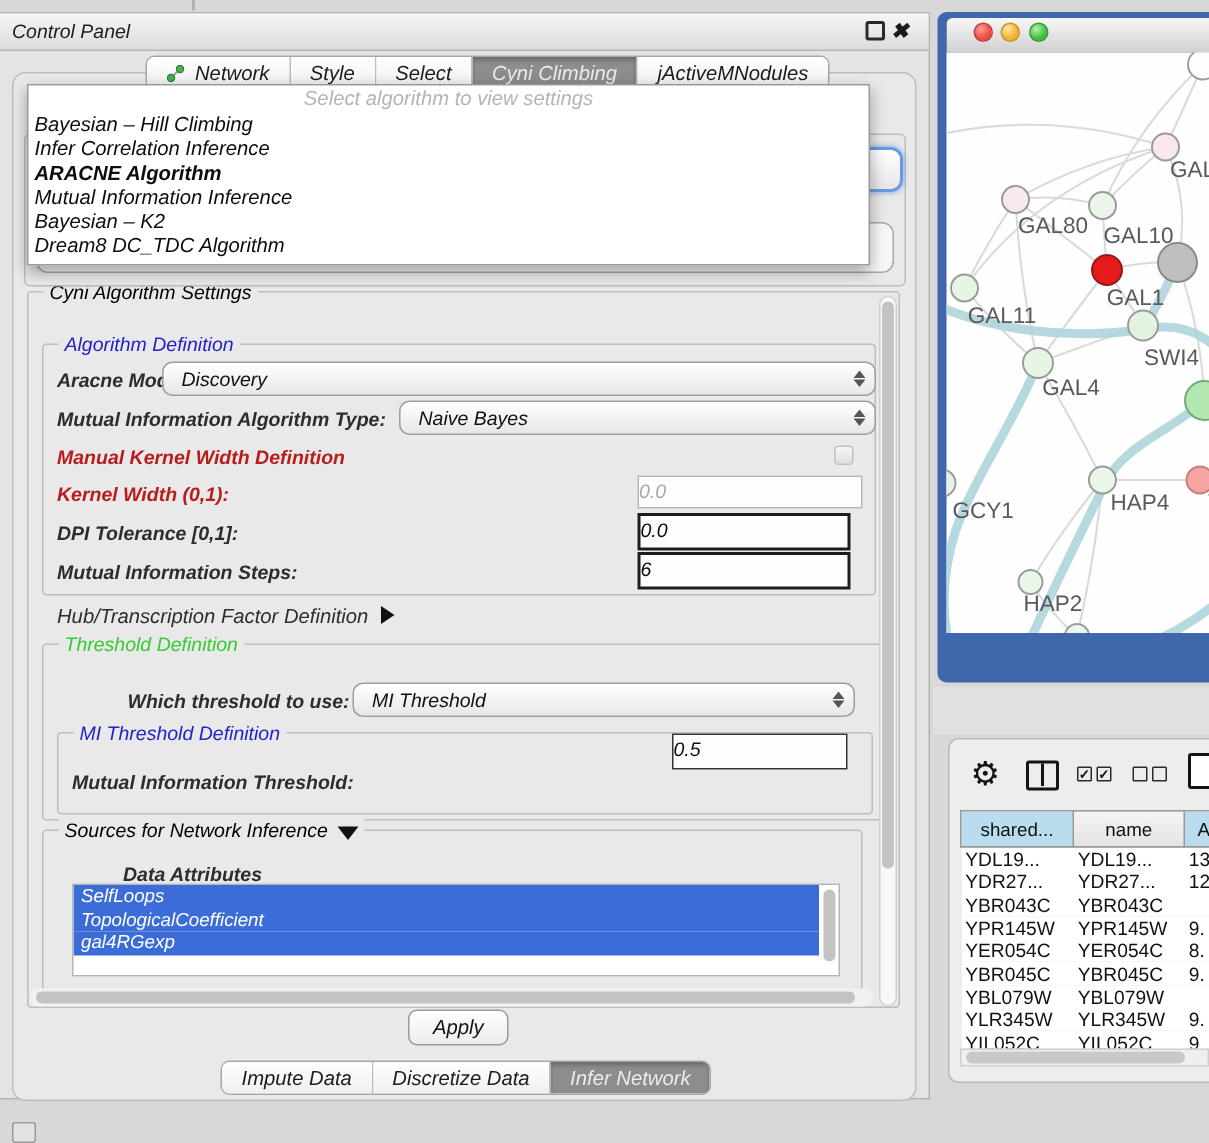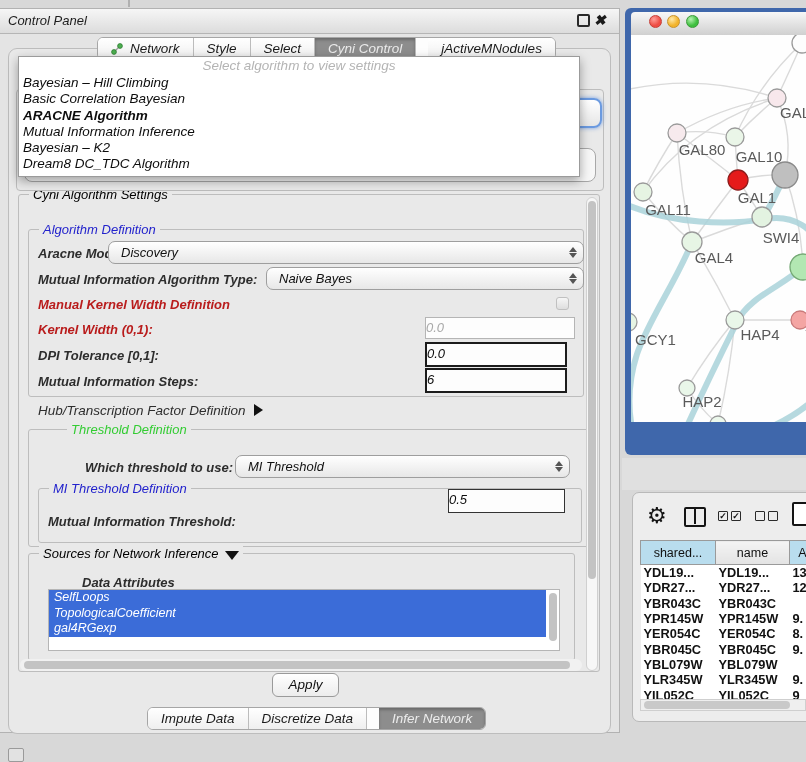--- a/index.html
+++ b/index.html
@@ -11,40 +11,40 @@
   #cp-titlebar{left:0;top:0;width:100%;height:24px;background:linear-gradient(#f6f6f6,#dcdcdc);border-bottom:1px solid #b5b5b5;}
   #cp-title{left:8px;top:4px;font-size:13px;color:#1c1c1c;}
   .winbtn{top:5px;width:13px;height:13px;}
   #float-icon{left:577px;border:2px solid #2a2a2a;border-radius:2px;box-sizing:border-box;}
   #close-icon{left:594px;font-size:14px;font-weight:bold;color:#1a1a1a;line-height:13px;}
   
   #cp-panel{left:8px;top:39px;width:603px;height:686px;background:#e9e9e9;border:1px solid #bdbdbd;border-radius:9px;box-sizing:border-box;}
   
   .tabbar{display:flex;height:23px;border:1px solid #a6a6a6;border-radius:6px;overflow:hidden;background:#fdfdfd;box-sizing:border-box;}
   .tab{display:flex;align-items:center;padding:0 13px;font-size:13.5px;color:#1b1b1b;background:linear-gradient(#ffffff,#efefef);border-right:1px solid #bcbcbc;white-space:nowrap;}
-  .tab:last-child{border-right:none;margin-left:12px;}
+  .tab:last-child{border-right:none;}
   .tab.selected{background:#8d8d8d;color:#ececec;box-shadow:inset 0 2px 3px rgba(0,0,0,.25);}
   #tabbar{left:97px;top:28px;}
   #bottom-tabbar{left:147px;top:698px;}
   .net-icon{width:13px;height:12px;margin-right:6px;display:inline-block;}
   
   #algo-dd{left:18px;top:47px;width:560px;background:#ffffff;border:1px solid #9b9b9b;box-shadow:0 4px 10px rgba(0,0,0,.35);z-index:30;padding-bottom:3px;}
   #algo-prompt{text-align:center;color:#b4b4b4;font-size:13.5px;height:18px;line-height:18px;}
   .algo-item{font-size:13.5px;color:#0d0d0d;line-height:16.3px;padding-left:4px;white-space:nowrap;}
   .algo-item.selected{font-weight:bold;}
   
   #bg-group{left:16px;top:80px;width:588px;height:102px;border:1px solid #bdbdbd;border-radius:4px;box-sizing:border-box;z-index:1;}
   #bg-combo{left:24px;top:139px;width:572px;height:34px;border:1px solid #a8a8a8;border-radius:8px;background:#f7f7f7;box-sizing:border-box;z-index:2;}
   #bg-combo span{position:absolute;left:16px;top:8px;font-size:13px;color:#9a9a9a;}
   #bg-stepper{left:558px;top:89px;width:44px;height:30px;border:2px solid #6b9ae0;border-radius:8px;background:linear-gradient(#ffffff,#e6e6e6);box-sizing:border-box;z-index:2;box-shadow:0 0 4px rgba(90,140,220,.8);}
   
   .groupbox{border:1px solid #bdbdbd;border-radius:3px;box-sizing:border-box;}
   .grouptitle{position:absolute;top:-8px;left:10px;background:#e9e9e9;padding:0 4px;font-size:13px;white-space:nowrap;}
   .blue-title{color:#2222cc;}
-  .green-title{color:#33cc33;margin-left:28px;}
+  .green-title{color:#33cc33;}
   .lbl{position:absolute;font-size:13px;font-weight:bold;color:#2d2d2d;white-space:nowrap;}
   .lbl.disabled{color:#b91c1c;}
   
   .combo{position:absolute;height:23px;border:1px solid #9e9e9e;border-radius:7px;background:linear-gradient(#ffffff,#e7e7e7);box-sizing:border-box;display:flex;align-items:center;}
   .combo .val{flex:1;font-size:13px;color:#111;padding-left:12px;}
   .combo .arrows{width:20px;display:flex;flex-direction:column;align-items:center;justify-content:center;gap:1px;}
   .tri-up{width:0;height:0;border-left:4px solid transparent;border-right:4px solid transparent;border-bottom:5px solid #555;}
   .tri-dn{width:0;height:0;border-left:4px solid transparent;border-right:4px solid transparent;border-top:5px solid #555;}
   
   .field{position:absolute;background:#fdfdfd;border:1px solid #b5b5b5;box-sizing:border-box;font-size:13px;color:#0c0c0c;padding:2px 6px 0 0;}
@@ -83,21 +83,21 @@
   #gear-icon{left:647px;top:504px;font-size:22px;line-height:24px;}
   #cols-icon{left:684px;top:507px;width:22px;height:20px;border:2.5px solid #141414;border-radius:2px;box-sizing:border-box;}
   #cols-icon::after{content:"";position:absolute;left:7.5px;top:0;width:2.5px;height:15px;background:#141414;}
   .cb-pair{display:flex;gap:3px;}
   #checked-pair{left:718px;top:511px;}
   #unchecked-pair{left:755px;top:511px;}
   .cb{width:10px;height:10px;border:1.5px solid #2a2a2a;border-radius:1px;box-sizing:border-box;font-size:9px;font-weight:bold;line-height:8px;text-align:center;color:#111;}
   #doc-icon{left:792px;top:502px;width:18px;height:24px;border:2.5px solid #141414;border-radius:2px;box-sizing:border-box;background:#fff;}
   #nodetable{left:640px;top:540px;width:166px;border-collapse:collapse;table-layout:fixed;}
   #nodetable th{height:21px;border:1px solid #9a9a9a;font-size:12.5px;font-weight:normal;color:#111;text-align:center;overflow:hidden;white-space:nowrap;}
-  #nodetable td{height:15.3px;font-size:12.8px;color:#111;padding:0 0 0 3px;overflow:hidden;white-space:nowrap;background:#fff;font-weight:bold;}
+  #nodetable td{height:15.3px;font-size:12.8px;color:#111;padding:0 0 0 3px;overflow:hidden;white-space:nowrap;background:#fff;}
   th.hl{background:#b9ddee;}
   th.plain{background:linear-gradient(#f4f4f4,#e3e3e3);}
   #tbl-hscroll-track{left:640px;top:699px;width:166px;height:12px;background:#efefef;border:1px solid #cfcfcf;box-sizing:border-box;}
   #tbl-hscroll{left:644px;top:701px;width:146px;height:8px;background:#c9c9c9;border-radius:5px;}
 </style>
 </head>
 <body>
 
 <div id="cp" class="abs">
   <div id="cp-titlebar" class="abs">
@@ -117,38 +117,38 @@
           </svg></span>
         <span>Network</span>
       </div>
       <div class="tab">
         <span>Style</span>
       </div>
       <div class="tab">
         <span>Select</span>
       </div>
       <div class="tab selected">
-        <span>Cyni Control</span>
+        <span>Cyni Climbing</span>
       </div>
       <div class="tab">
         <span>jActiveMNodules</span>
       </div>
     </div>
 
   <div id="bg-group" class="abs"></div>
   <div id="bg-combo" class="abs">
     <span>gal-filtered sif default node</span>
   </div>
   <div id="bg-stepper" class="abs"></div>
 
   <div id="algo-dd" class="abs">
     <div id="algo-prompt">Select algorithm to view settings</div>
     <div id="algo-items">
         <div class="algo-item">Bayesian – Hill Climbing</div>
-        <div class="algo-item">Basic Correlation Bayesian</div>
+        <div class="algo-item">Infer Correlation Inference</div>
         <div class="algo-item selected">ARACNE Algorithm</div>
         <div class="algo-item">Mutual Information Inference</div>
         <div class="algo-item">Bayesian – K2</div>
         <div class="algo-item">Dream8 DC_TDC Algorithm</div>
       </div>
   </div>
 
   <div class="abs groupbox" style="left:18px;top:185px;width:582px;height:478px;">
     <span class="grouptitle">Cyni Algorithm Settings</span>
   </div>

